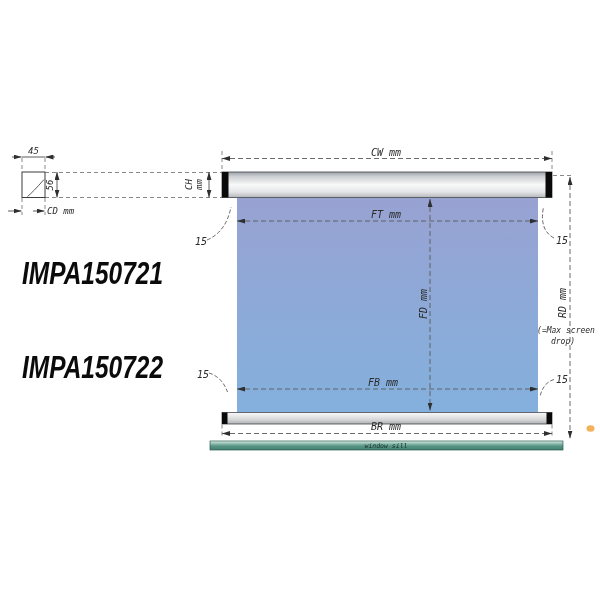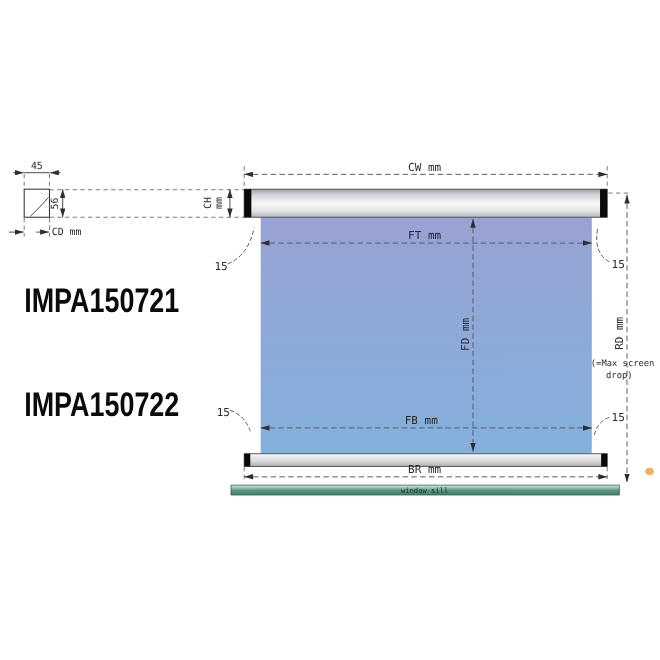--- a/index.html
+++ b/index.html
@@ -1,16 +1,16 @@
 <!DOCTYPE html>
 <html><head>
 <meta charset="utf-8">
 <style>
   html,body{margin:0;padding:0;background:#ffffff;}
-  .stage{position:relative;width:600px;height:600px;background:#ffffff;overflow:hidden;}
+  .stage{position:relative;width:600px;height:600px;background:#ffffff;overflow:hidden;font-style:italic;}
   svg{position:absolute;left:0;top:0;}
   text{font-family:"DejaVu Sans Mono", monospace;fill:#2b2b2b;}
   .dim{font-size:10px;}
   .dimsmall{font-size:9px;}
   .note{font-size:8px;}
   .sill-label{font-size:6.5px;fill:#14302a;}
   .code{font-family:"Liberation Sans", sans-serif;font-weight:bold;font-size:31px;fill:#0b0b0b;}
   .dash{stroke:#5a5a5a;stroke-width:0.9;stroke-dasharray:5 3;fill:none;}
   .ext{stroke:#6a6a6a;stroke-width:0.8;stroke-dasharray:4 3;fill:none;}
   .solid{stroke:#4a4a4a;stroke-width:0.9;fill:none;}

